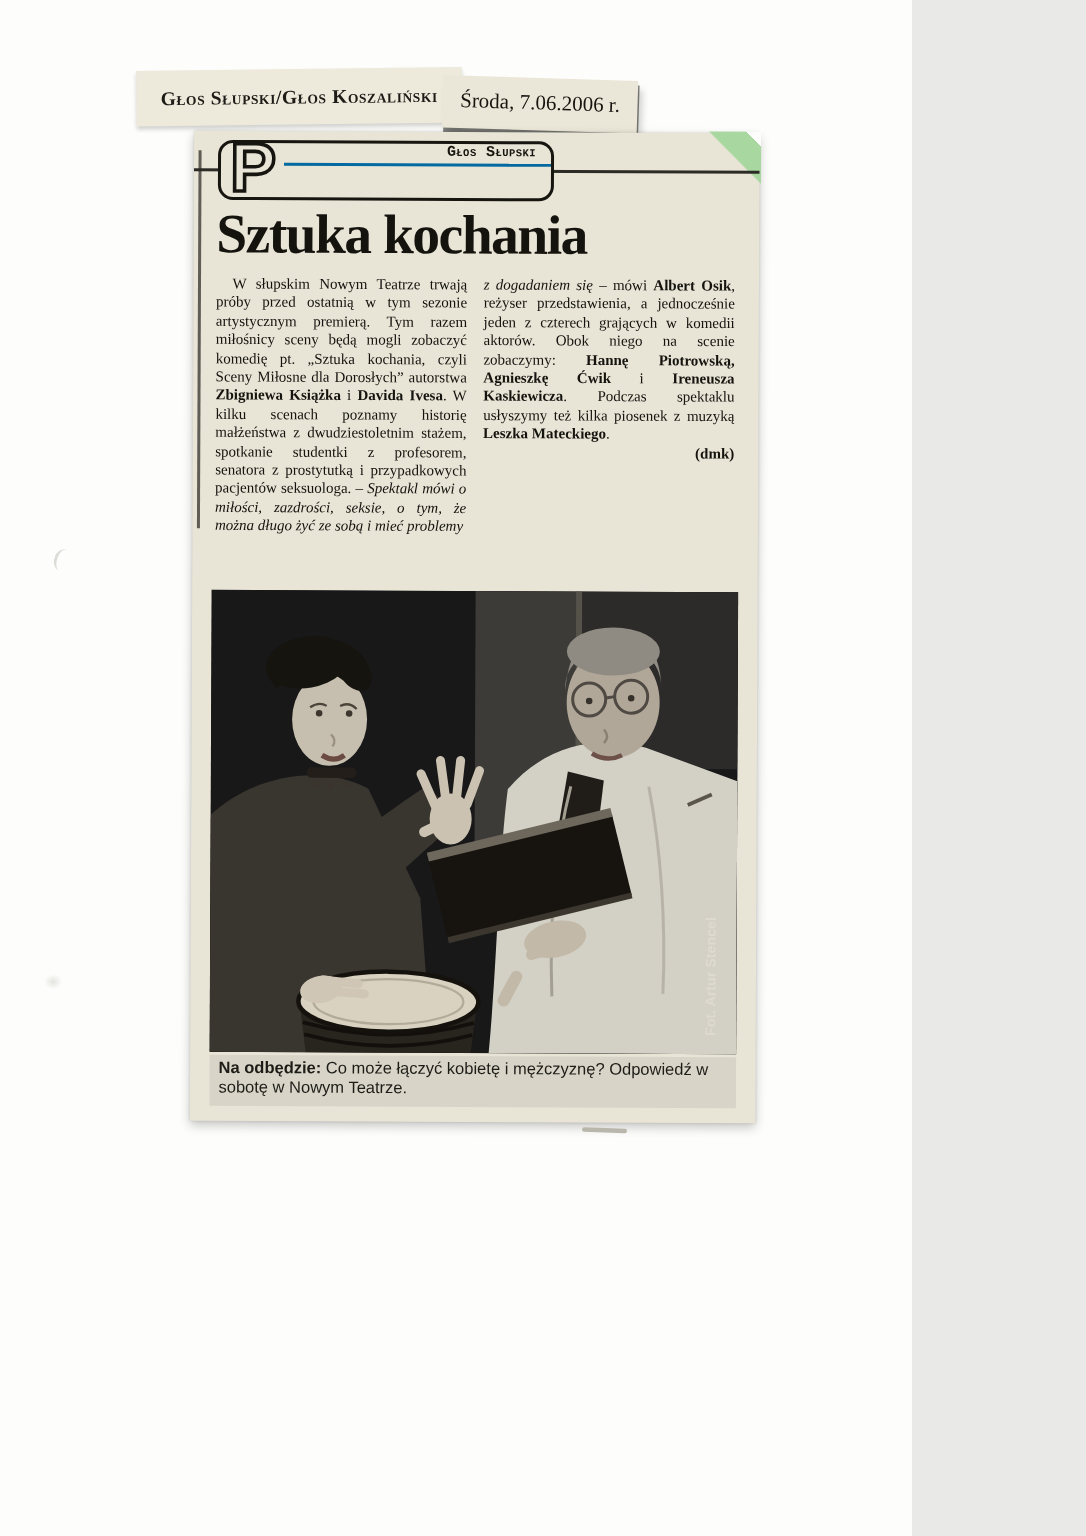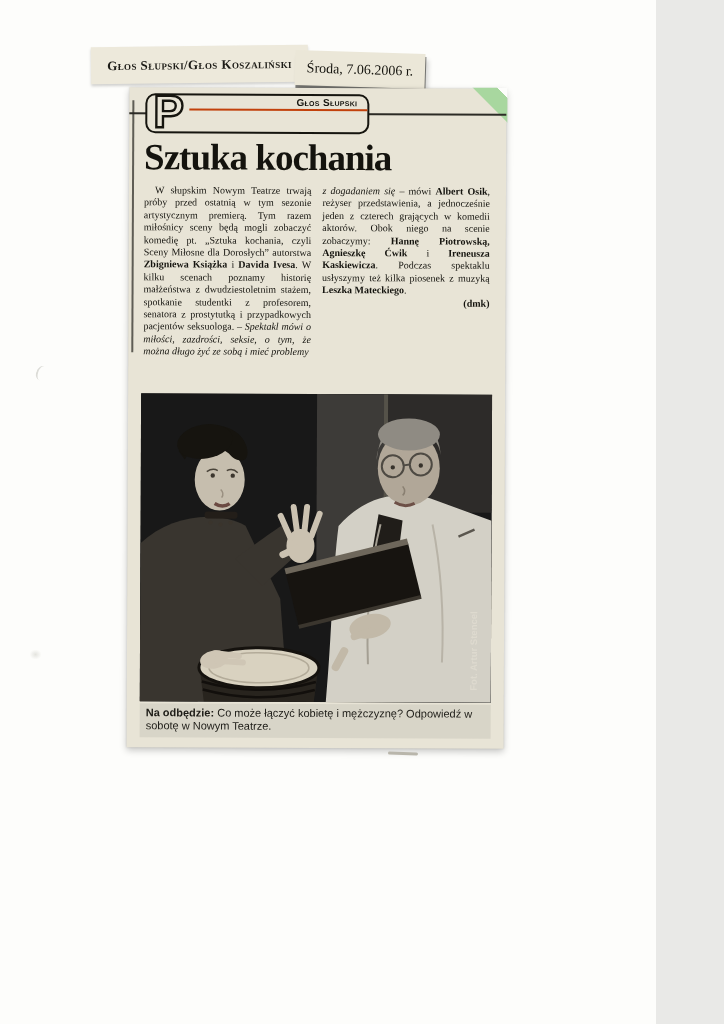--- a/index.html
+++ b/index.html
@@ -1,16 +1,16 @@
 <!DOCTYPE html>
 <html><head>
 <meta charset="utf-8">
 <style>
   html,body{margin:0;padding:0;background:#e9e9e7;}
-  .page{position:relative;width:656px;height:1024px;background:#fdfdfb;overflow:hidden;
+  .page{position:relative;width:608px;height:1024px;background:#fdfdfb;overflow:hidden;
         font-family:"Liberation Serif",serif;}
   
   .masthead{position:absolute;left:91px;top:46px;width:217px;height:37px;background:#ede9db;
             transform:rotate(-0.7deg);box-shadow:0 2px 3px rgba(0,0,0,.18);
             display:flex;align-items:center;justify-content:center;}
   .masthead-text{font-family:"Liberation Serif",serif;font-weight:bold;font-size:13px;
                  font-variant:small-caps;letter-spacing:.4px;color:#1c1b16;white-space:nowrap;}
   .date-strip{position:absolute;left:295px;top:52px;width:130px;height:35px;background:#ebe7d8;
               transform:rotate(1.8deg);
               box-shadow:1px 3px 0 rgba(35,34,30,.55),3px 6px 5px rgba(0,0,0,.18);
@@ -21,23 +21,23 @@
             transform:rotate(0.25deg);box-shadow:0 3px 7px rgba(0,0,0,.22),0 0 2px rgba(0,0,0,.14);}
   .green-corner{position:absolute;right:-1px;top:-1px;width:36px;height:46px;
       background:linear-gradient(225deg,#fdfdfb 0 7px,#a8d79f 7px 24px,rgba(168,215,159,0) 25px);}
   .top-rule{position:absolute;left:0;top:25px;width:100%;height:2px;background:#2c2b26;}
   .left-edge{position:absolute;left:3px;top:13px;width:2px;height:252px;background:rgba(42,40,34,.72);}
   
   .banner{position:absolute;left:16px;top:6px;width:224px;height:40px;background:#e8e4d6;
           border:2px solid #16150f;border-radius:10px;box-sizing:border-box;}
   .banner-p{position:absolute;left:2px;top:-10px;}
   .banner-right{margin-left:42px;padding-top:1px;}
-  .banner-brand{display:block;font-family:Liberation Sans, sans-serif;font-weight:bold;font-size:10px;
+  .banner-brand{display:block;font-family:Liberation Mono, monospace;font-weight:bold;font-size:10px;
                 font-variant:small-caps;letter-spacing:.3px;color:#16150f;text-align:right;
-                padding:0 10px 1px 0;border-bottom:2px solid #c2410c;}
+                padding:0 10px 1px 0;border-bottom:2px solid #0369a1;}
   .banner-label{display:block;font-family:"Liberation Sans",sans-serif;font-weight:bold;
                 font-size:14.5px;letter-spacing:.4px;color:#12110c;text-align:center;padding-top:1px;}
   
   .headline{position:absolute;left:15px;top:48px;font-family:"Liberation Serif",serif;
             font-weight:bold;font-size:37px;letter-spacing:-1px;color:#14130e;white-space:nowrap;}
   
   .cols{position:absolute;left:15px;top:97px;width:346px;height:207px;display:flex;gap:11px;
         overflow:hidden;}
   .col{flex:1;font-family:"Liberation Serif",serif;font-size:10px;line-height:12.4px;
        text-align:justify;color:#14130e;}

